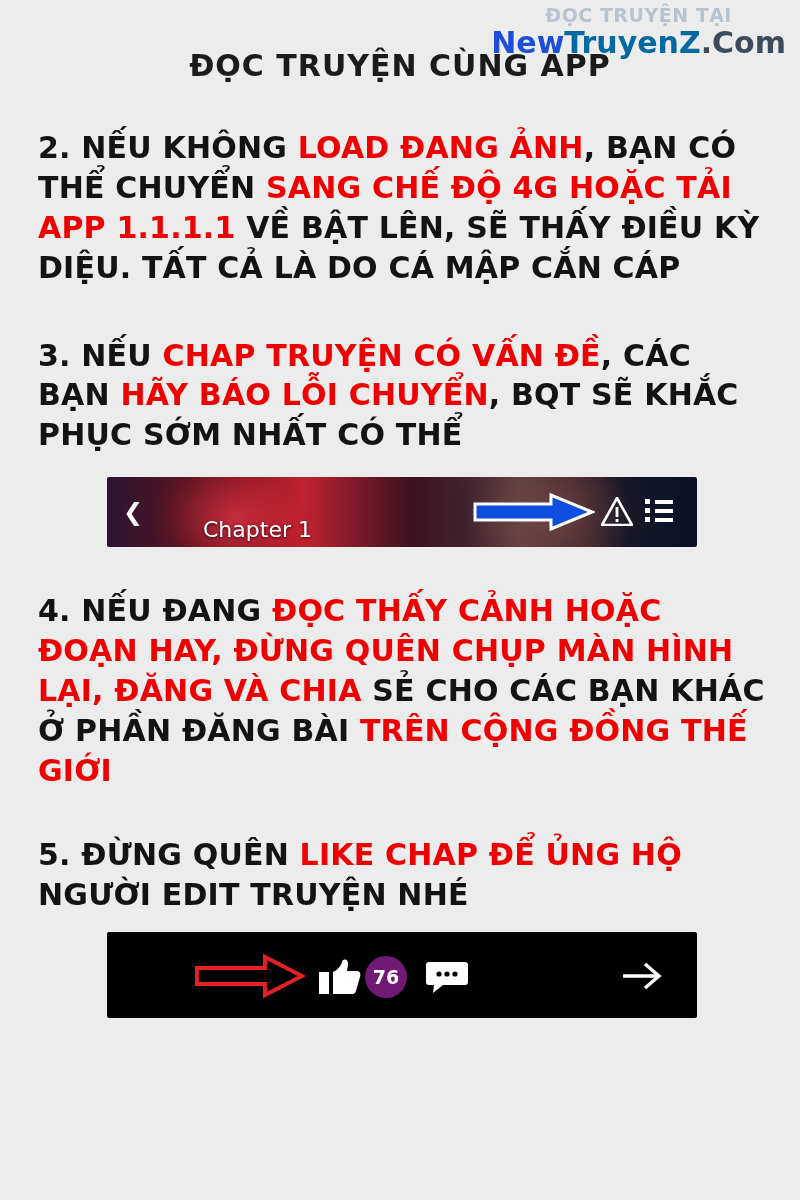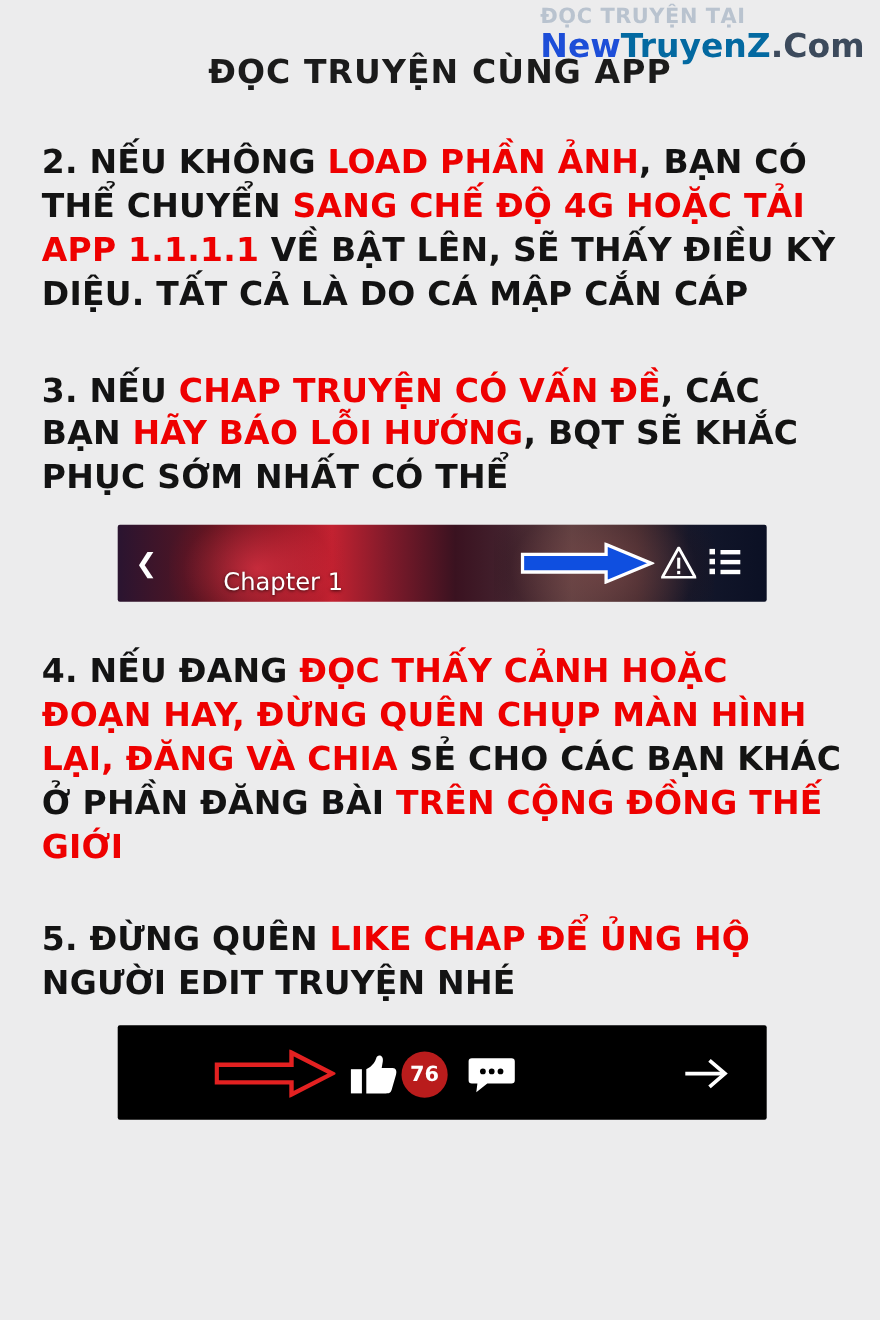--- a/index.html
+++ b/index.html
@@ -13,21 +13,21 @@
     font-family: "DejaVu Sans", "Liberation Sans", sans-serif;
     overflow: hidden;
     position: relative;
   }
 
   
   .watermark {
     position: absolute;
     top: 6px;
     right: 14px;
-    text-align: left;
+    text-align: center;
     line-height: 1.05;
     user-select: none;
   }
   .watermark .wm-top {
     font-size: 19px;
     font-weight: bold;
     color: #b9c3cf;
     letter-spacing: 0.5px;
   }
   .watermark .wm-main {
@@ -178,21 +178,21 @@
     width: 44px;
     height: 38px;
   }
   .like-count {
     position: absolute;
     left: 258px;
     top: 24px;
     width: 42px;
     height: 42px;
     border-radius: 50%;
-    background: #b91c1c;
+    background: #701a75;
     color: #ffffff;
     font-size: 19px;
     font-weight: bold;
     display: flex;
     align-items: center;
     justify-content: center;
   }
   .comment-icon {
     position: absolute;
     left: 318px;
@@ -217,25 +217,25 @@
     <span class="wm-new">New</span><span class="wm-truyenz">TruyenZ</span><span class="wm-com">.Com</span>
   </div>
 </div>
 
 <div class="app-title">ĐỌC TRUYỆN CÙNG APP</div>
 
 <div class="content">
 
 
   <div class="para p2">
-    <span>2. NẾU KHÔNG </span><span class="red">LOAD PHẦN ẢNH</span><span>, BẠN CÓ THỂ CHUYỂN </span><span class="red">SANG CHẾ ĐỘ 4G HOẶC TẢI APP 1.1.1.1</span><span> VỀ BẬT LÊN, SẼ THẤY ĐIỀU KỲ DIỆU. TẤT CẢ LÀ DO CÁ MẬP CẮN CÁP</span>
+    <span>2. NẾU KHÔNG </span><span class="red">LOAD ĐANG ẢNH</span><span>, BẠN CÓ THỂ CHUYỂN </span><span class="red">SANG CHẾ ĐỘ 4G HOẶC TẢI APP 1.1.1.1</span><span> VỀ BẬT LÊN, SẼ THẤY ĐIỀU KỲ DIỆU. TẤT CẢ LÀ DO CÁ MẬP CẮN CÁP</span>
   </div>
 
   <div class="para p3">
-    <span>3. NẾU </span><span class="red">CHAP TRUYỆN CÓ VẤN ĐỀ</span><span>, CÁC BẠN </span><span class="red">HÃY BÁO LỖI HƯỚNG</span><span>, BQT SẼ KHẮC PHỤC SỚM NHẤT CÓ THỂ</span>
+    <span>3. NẾU </span><span class="red">CHAP TRUYỆN CÓ VẤN ĐỀ</span><span>, CÁC BẠN </span><span class="red">HÃY BÁO LỖI CHUYỂN</span><span>, BQT SẼ KHẮC PHỤC SỚM NHẤT CÓ THỂ</span>
   </div>
 
   <div class="reader-bar">
     <div class="glow"></div>
     <div class="glow2"></div>
     <div class="back-arrow">❮</div>
     <div class="chapter-label">Chapter 1</div>
 
     <svg class="blue-arrow" viewBox="0 0 122 38">
       <polygon points="2,11 78,11 78,2 119,19 78,36 78,27 2,27" fill="#0f4fe0" stroke="#ffffff" stroke-width="3"></polygon>

